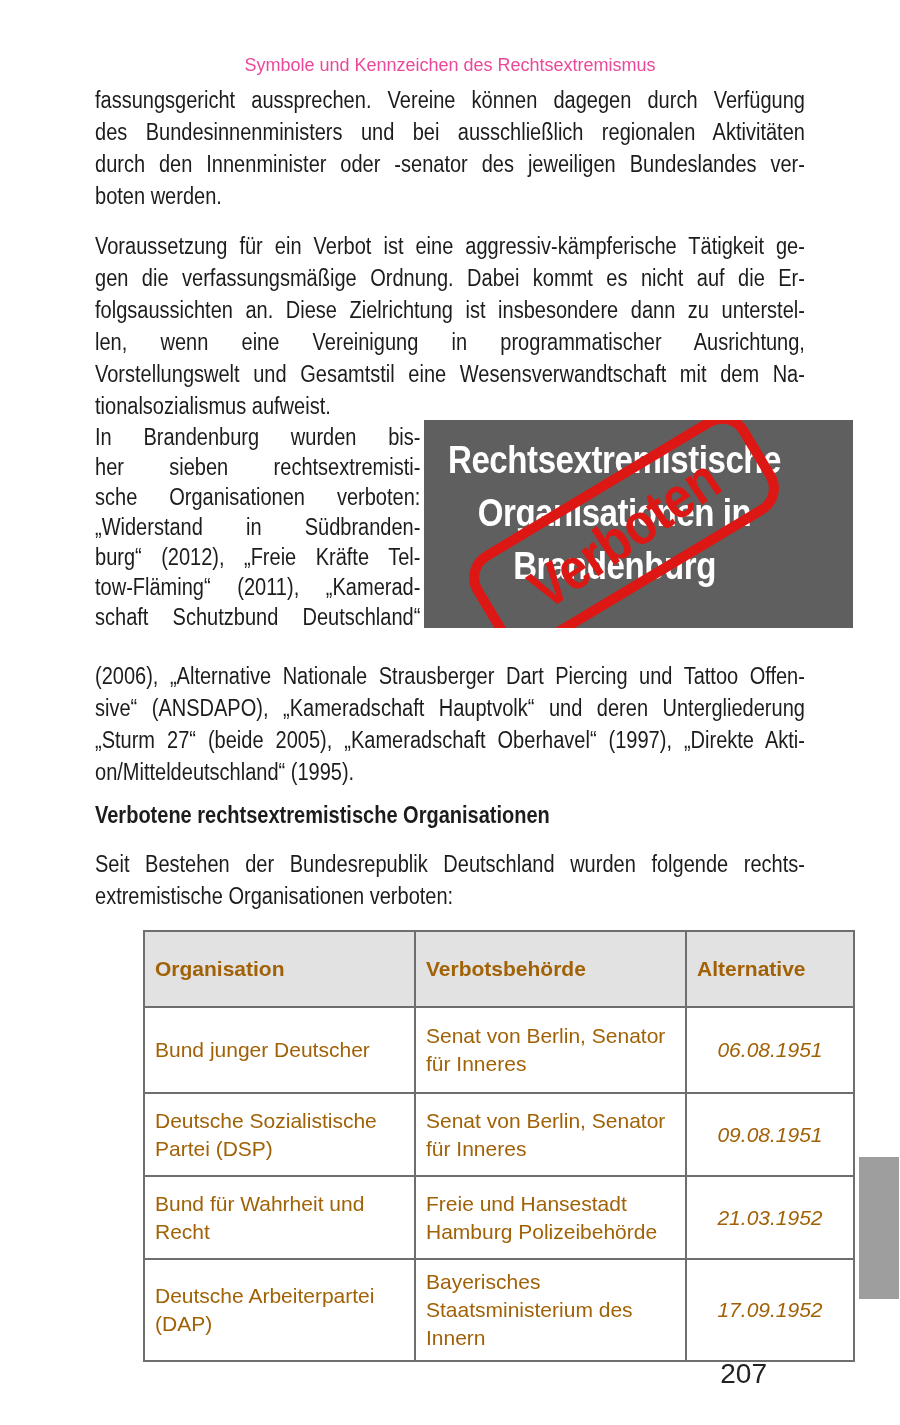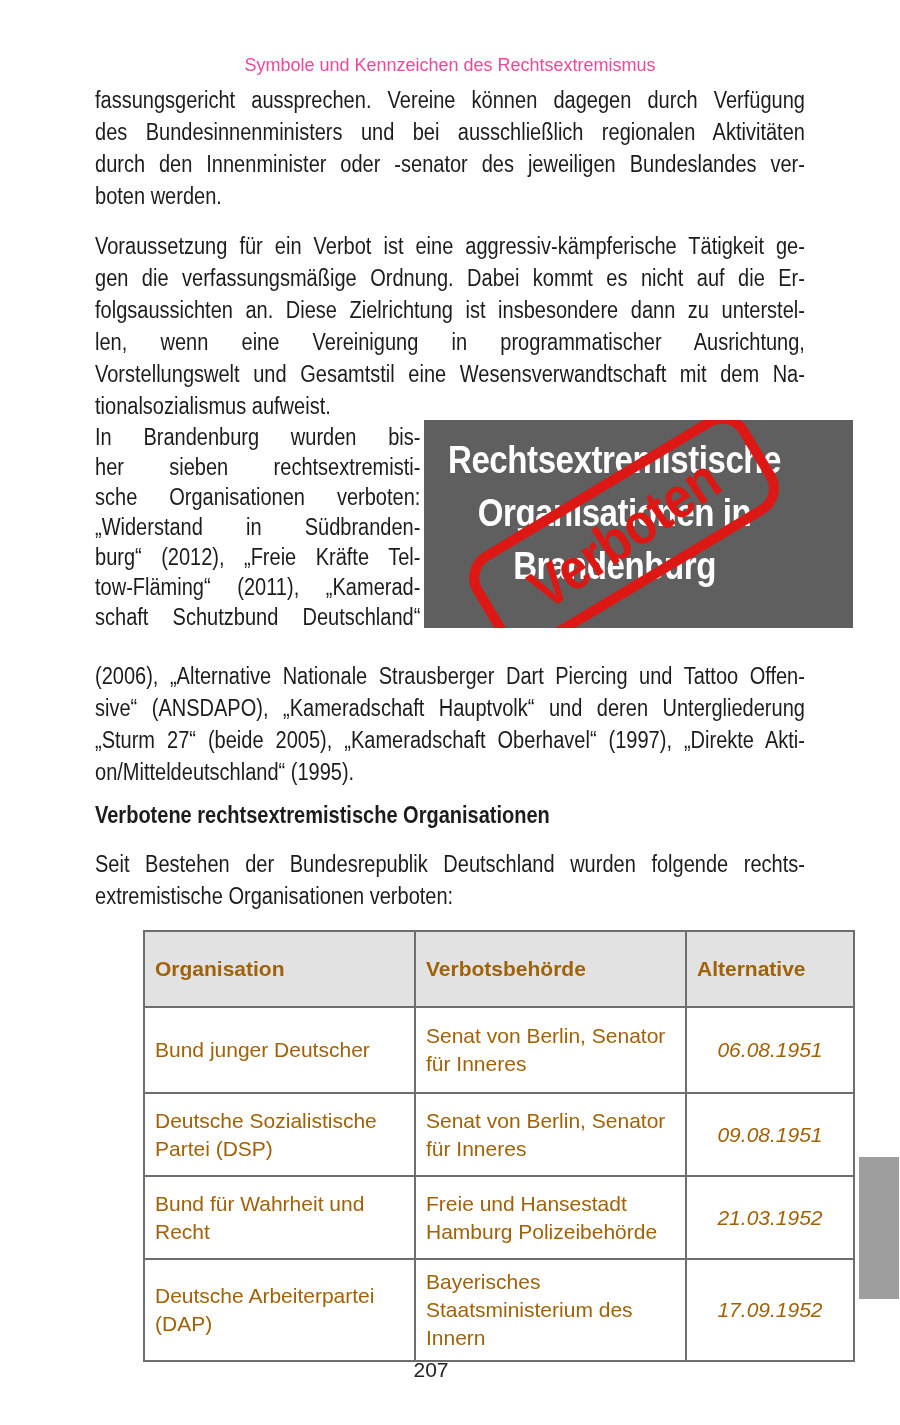--- a/index.html
+++ b/index.html
@@ -68,21 +68,21 @@
   }
   .orgs-table th { background:#e2e2e2; font-weight:bold; height:66px; }
   .orgs-table td.date { text-align:center;font-style:italic; }
   .orgs-table tr.r1 td { height:76px; }
   .orgs-table tr.r2 td { height:73px; }
   .orgs-table tr.r3 td { height:73px; }
   .orgs-table tr.r4 td { height:92px; }
 
   .page-number {
     position:absolute; top:1358px; left:95px; width:672px;
-    text-align:center; font-size:21px; color:#222;
+    text-align:right; font-size:28px; color:#222;
   }
   .side-tab {
     position:absolute; top:1157px; right:1px; width:40px; height:142px;
     background:#9e9e9e;
   }
 </style>
 </head>
 <body>
 
 <div class="page">

